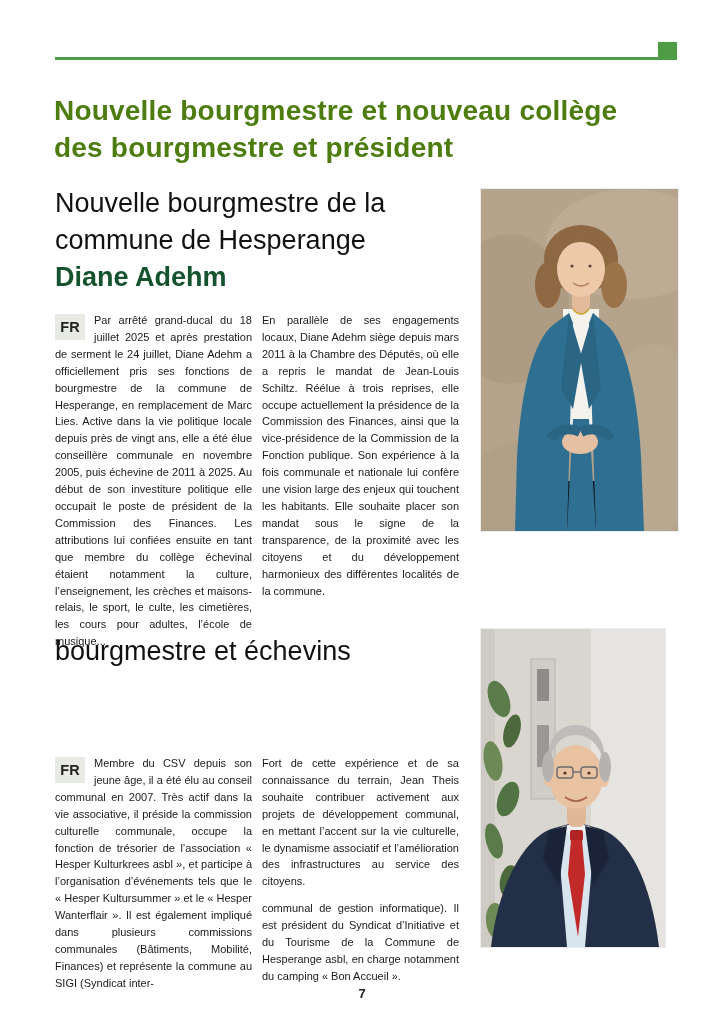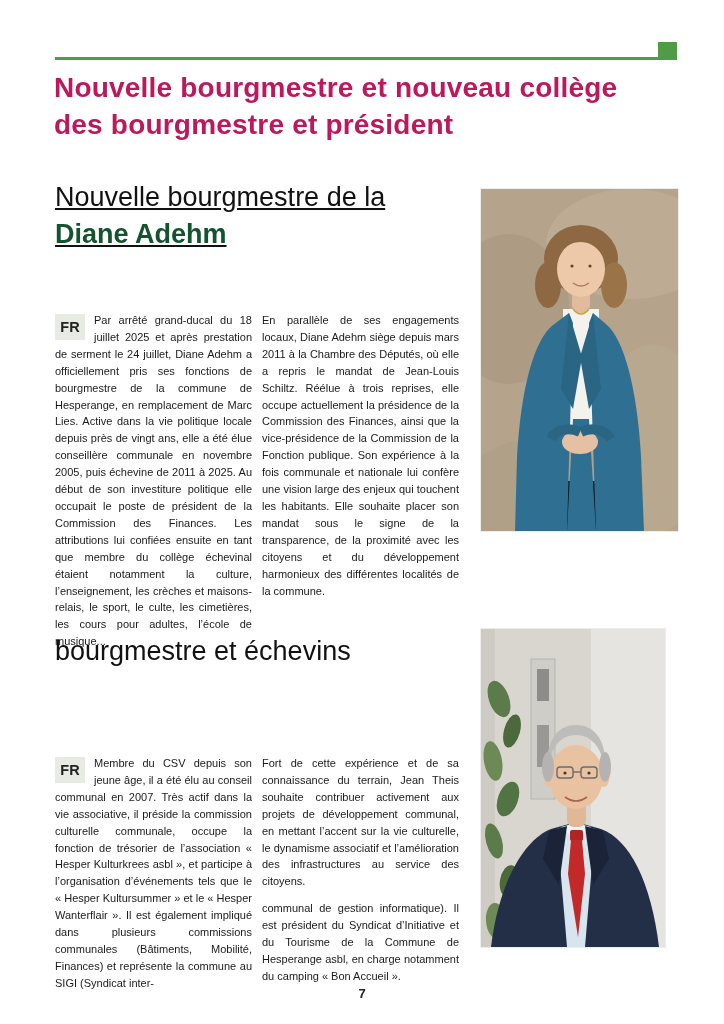--- a/index.html
+++ b/index.html
@@ -21,31 +21,31 @@
   .header-rule{
     position:absolute;left:55px;top:57px;width:622px;height:3px;
     background:#4f9c47;
   }
   .header-square{
     position:absolute;left:658px;top:42px;width:19px;height:16px;
     background:#4f9c47;
   }
   
   .headline{
-    position:absolute;left:54px;top:69px;width:620px;
-    font-size:28px;line-height:37px;font-weight:bold;color:#be185d;
+    position:absolute;left:54px;top:92px;width:620px;
+    font-size:28px;line-height:37px;font-weight:bold;color:#4d7c0f;
     letter-spacing:0.2px;
   }
   
   .article-title{
     position:absolute;left:55px;width:420px;
     font-size:27px;line-height:37px;font-weight:400;color:#111;
   }
   .article-title .name{font-weight:bold;color:#14532d;}
-  .a1-title{top:179px;text-decoration:underline;}
+  .a1-title{top:185px;}
   .a2-title{top:633px;}
   
   .photo{
     position:absolute;left:480px;overflow:hidden;
     border:1px solid rgba(0,0,0,0.07);
   }
   .photo svg{display:block;}
   .photo-1{top:188px;width:197px;height:342px;}
   .photo-2{top:628px;width:184px;height:318px;}
   
@@ -85,20 +85,21 @@
   <div class="header-rule"></div>
   <div class="header-square"></div>
 
   <div class="headline">
     <div>Nouvelle bourgmestre et nouveau collège</div>
     <div>des bourgmestre et président</div>
   </div>
 
   <div class="article-title a1-title">
     <div>Nouvelle bourgmestre de la</div>
+    <div>commune de Hesperange</div>
     <div class="name">Diane Adehm</div>
   </div>
 
   <div class="photo photo-1">
     <svg width="197" height="342" viewBox="0 0 197 342">
       <rect width="197" height="342" fill="#b5a48b"></rect>
       <ellipse cx="150" cy="55" rx="85" ry="55" fill="#c3b29a" opacity="0.55"></ellipse>
       <ellipse cx="28" cy="120" rx="60" ry="75" fill="#a3927a" opacity="0.45"></ellipse>
       <ellipse cx="172" cy="250" rx="55" ry="95" fill="#bcab93" opacity="0.5"></ellipse>
       <ellipse cx="55" cy="305" rx="75" ry="55" fill="#ab9a82" opacity="0.4"></ellipse>

